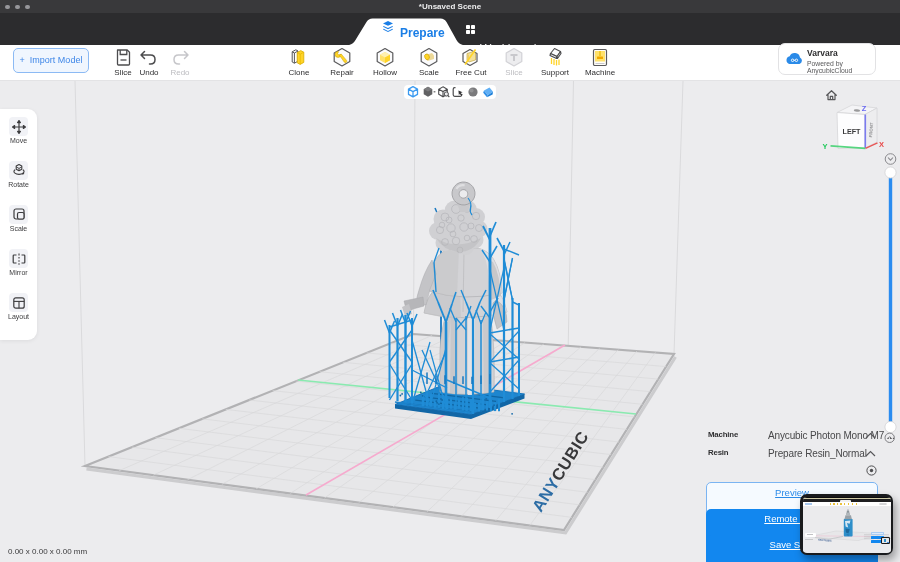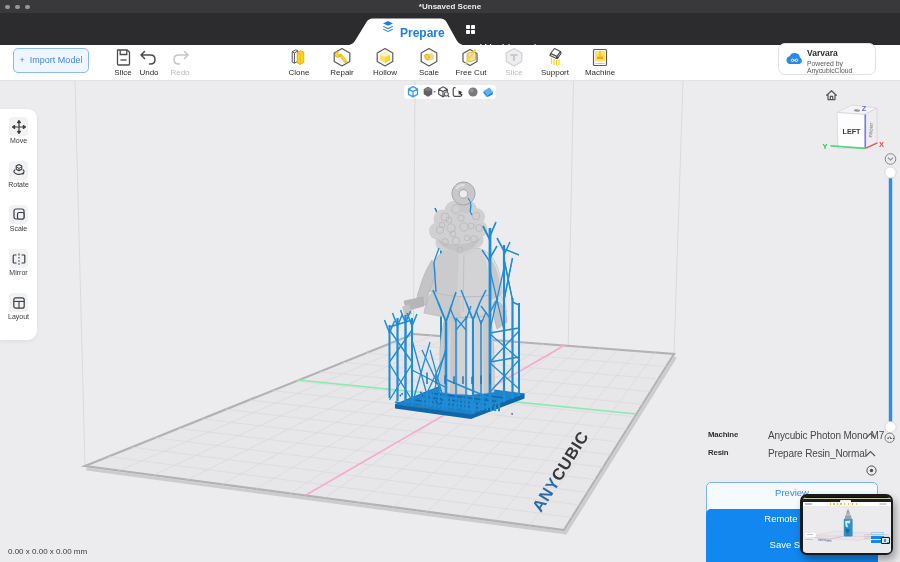--- a/index.html
+++ b/index.html
@@ -43,21 +43,21 @@
   #objlist { position:absolute; left:6px; top:420px; width:104px; height:42px; background:#fff; border-radius:7px; box-shadow:0 1px 4px rgba(0,0,0,0.08); }
   #objlist .t1 { position:absolute; left:24px; top:3px; font-size:8px; font-weight:bold; color:#353537; }
   #objlist .sep { position:absolute; left:10px; top:17.5px; width:85px; height:1px; background:#ededef; }
   #objlist .t2 { position:absolute; left:29px; top:23.5px; font-size:8px; color:#403e40; }
   #dims { position:absolute; left:8px; top:466px; font-size:8px; color:#3a3a3c; }
 
   
   .srow { position:absolute; left:708px; width:190px; height:12px; font-size:8.2px; color:#3a3a3c; }
   .srow .k { font-weight:bold; font-size:7.8px; color:#2f2f31; letter-spacing:-0.15px; }
   .srow .v { position:absolute; left:60px; top:0; white-space:nowrap; color:#48484a; font-size:10px; letter-spacing:-0.15px; }
-  .btn { position:absolute; left:706px; width:172px; height:36px; border-radius:5px; font-size:9.5px; text-align:center; line-height:19px; }
+  .btn { position:absolute; left:706px; width:172px; height:36px; border-radius:5px; font-size:9.5px; text-align:center; line-height:19px;text-decoration:underline; }
   #btn-preview { border:1px solid #7ab4f2; background:#f5faff; color:#2a8ae8; }
   .btn.blue { background:#1287ef; color:#fff; }
 
   
   #mini { position:absolute; left:800px; top:413px; width:93px; height:61px; background:#191a1c; border-radius:7px; box-shadow:3px 5px 8px rgba(0,0,0,0.35); z-index:30; }
   #mini-in { position:absolute; left:2.5px; top:2.5px; width:88px; height:56px; border-radius:4px; overflow:hidden; background:#ebebed; }
 </style>
 </head>
 <body>
 

